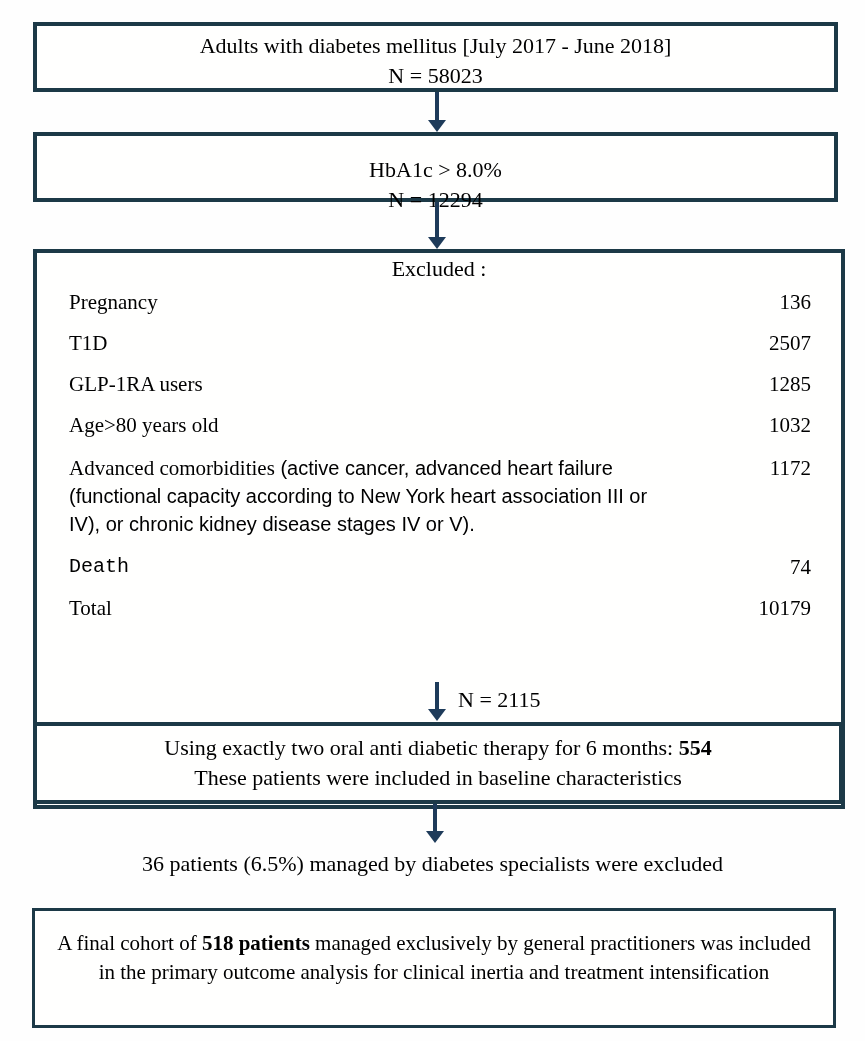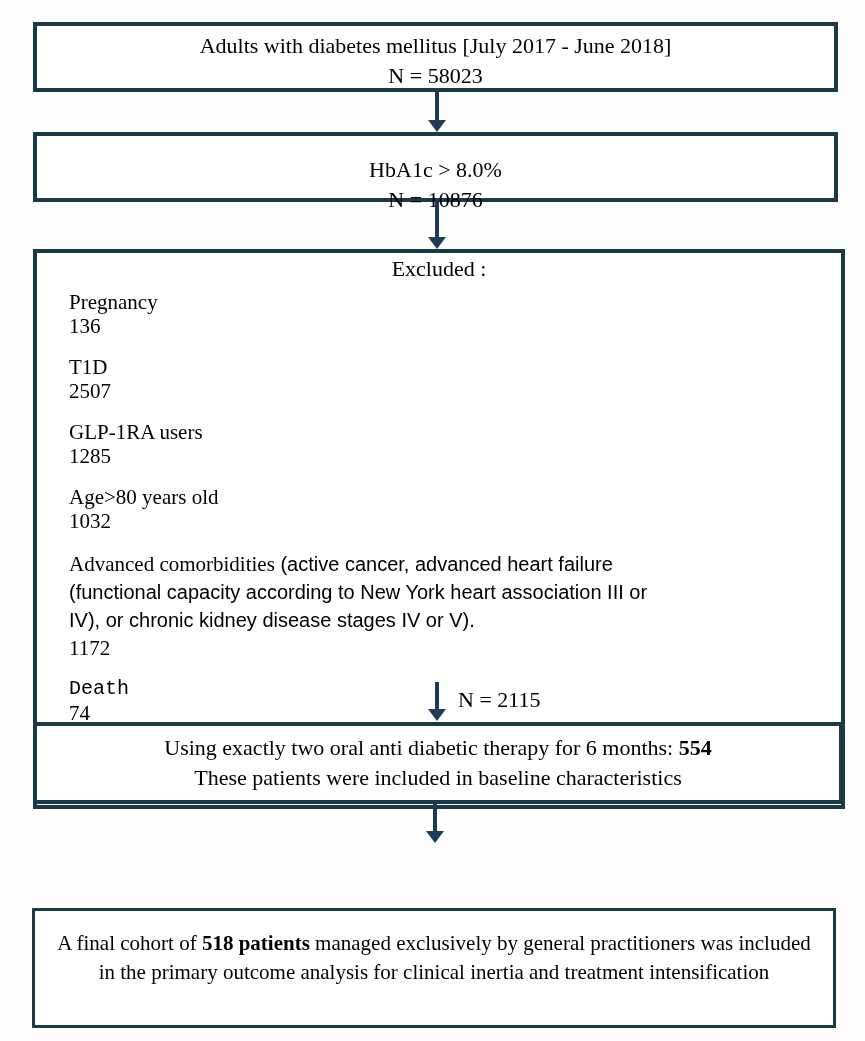--- a/index.html
+++ b/index.html
@@ -15,21 +15,21 @@
     background:#fffffe;text-align:center;
   }
   .line{font-size:22px;line-height:30px;}
   b{font-weight:bold;}
   .b1{left:33px;top:22px;width:805px;height:70px;padding-top:5px;}
   .b2{left:33px;top:132px;width:805px;height:70px;padding-top:19px;}
   .b3{left:33px;top:249px;width:812px;height:560px;text-align:left;}
   .b3 .xtitle{text-align:center;font-size:22px;line-height:26px;margin-top:3px;}
   .xrow{
     display:flex;justify-content:space-between;align-items:flex-start;
-    margin:17px 30px 0 32px;font-size:21px;line-height:24px;flex-direction:column;
+    margin:17px 30px 0 32px;font-size:21px;line-height:24px;
   }
   .xrow.first{margin-top:8px;}
   .xrow .val{white-space:nowrap;}
   .adv .lab{width:600px;font-family:"Liberation Sans",sans-serif;font-size:20px;line-height:28px;}
   .adv .lab .serif{font-family:"Liberation Serif",serif;font-size:21px;}
   .adv .val{margin-top:2px;}
   .sans{font-family:Liberation Mono, monospace;font-size:20px;}
   .b4{left:33px;top:722px;width:810px;height:82px;padding-top:7px;}
   .b5{left:32px;top:908px;width:804px;height:120px;border-width:3px;padding:18px 20px 0;}
   .b5 .line{font-size:21px;line-height:29px;}
@@ -56,21 +56,21 @@
     <div class="line">N = 58023</div>
   </div>
 
   <div class="arrow a1">
     <div class="shaft"></div>
     <div class="head"></div>
   </div>
 
   <div class="fbox b2">
     <div class="line">HbA1c &gt; 8.0%</div>
-    <div class="line">N = 10876</div>
+    <div class="line">N = 12294</div>
   </div>
 
   <div class="arrow a2">
     <div class="shaft"></div>
     <div class="head"></div>
   </div>
 
   <div class="fbox b3">
     <div class="xtitle">Excluded :</div>
 
@@ -121,19 +121,20 @@
     <div class="line"><span>Using exactly two oral anti diabetic therapy for 6 months: </span><b>554</b></div>
     <div class="line">These patients were included in baseline characteristics</div>
   </div>
 
   <div class="arrow a4">
     <div class="shaft"></div>
     <div class="head"></div>
   </div>
 
   <div class="followup">
+    <div class="line">36 patients (6.5%) managed by diabetes specialists were excluded</div>
   </div>
 
   <div class="fbox b5">
     <div class="line"><span>A final cohort of </span><b>518 patients</b><span> managed exclusively by general practitioners was included in the primary outcome analysis for clinical inertia and treatment intensification</span></div>
   </div>
 
 </div>
 
 </body></html>

